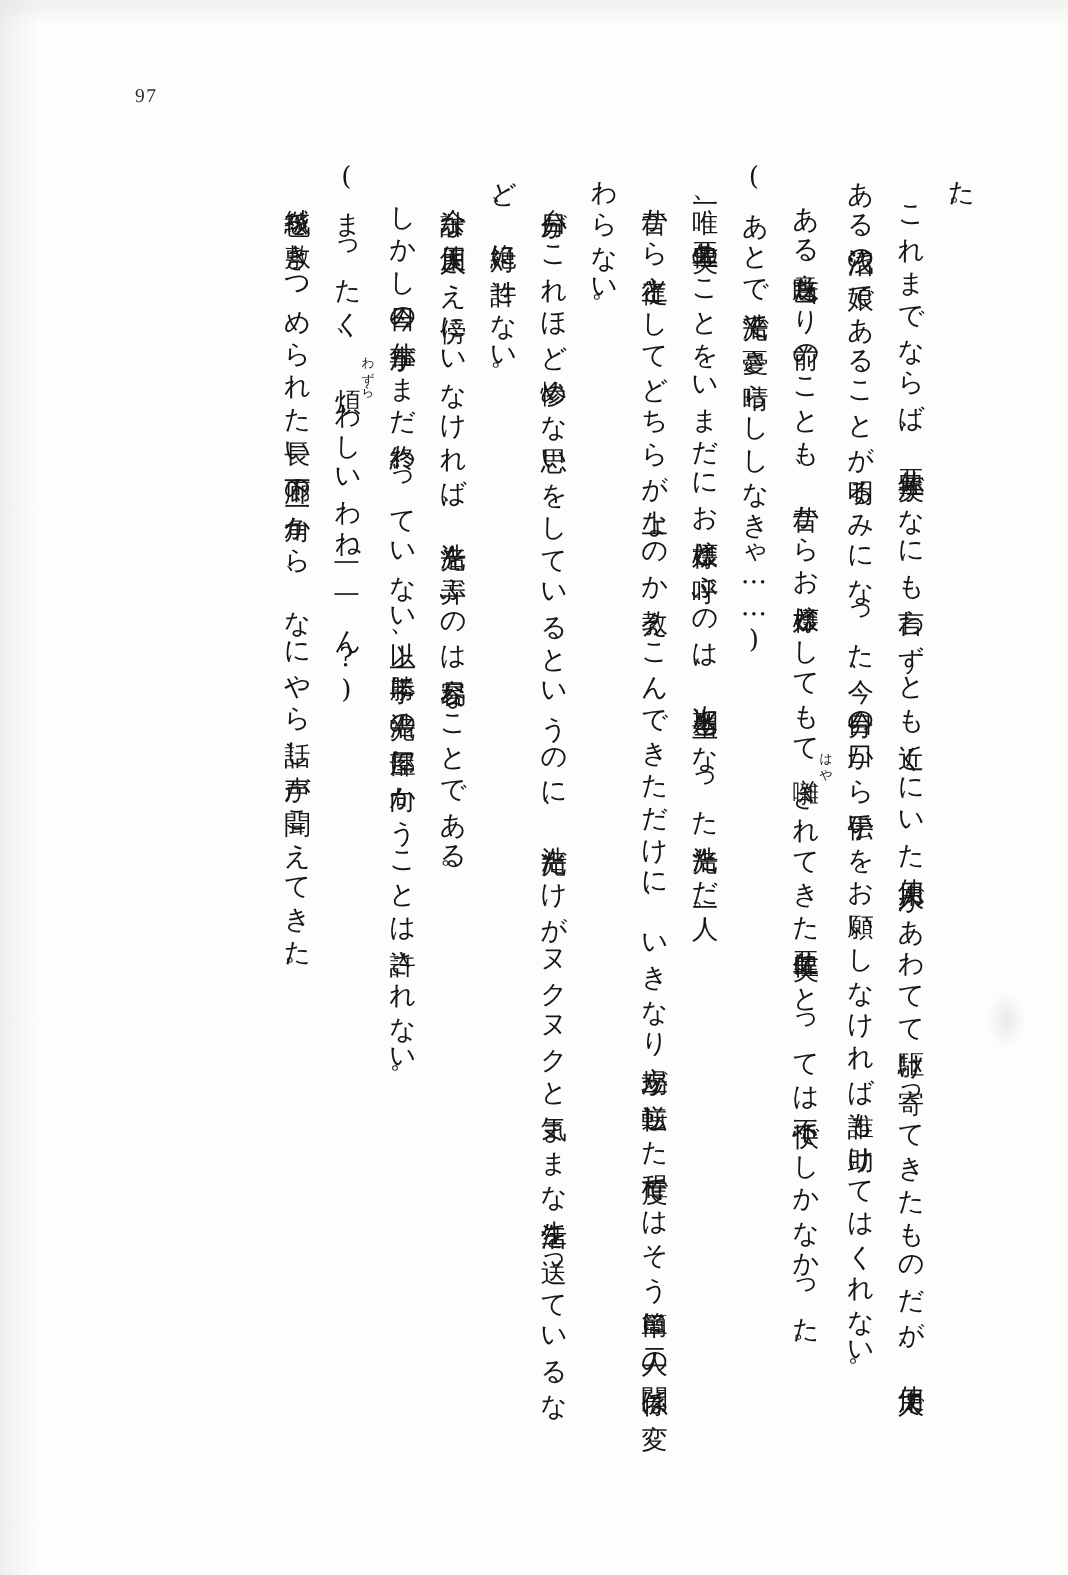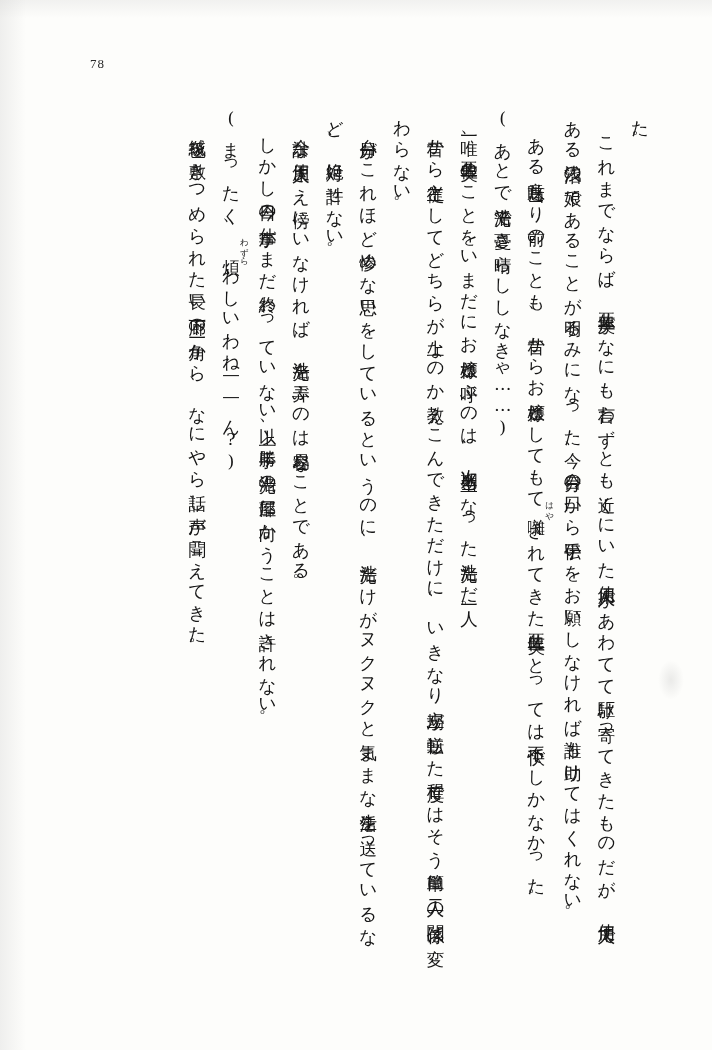--- a/index.html
+++ b/index.html
@@ -85,21 +85,21 @@
 </style>
 </head>
 <body>
 
 <div class="page">
 
   <div class="edge-shadow-top"></div>
   <div class="edge-shadow-left"></div>
   <div class="smudge"></div>
 
-  <div class="page-number">78</div>
+  <div class="page-number">97</div>
 
   <div class="body-text">
     <p>た。</p>
     <p class="indent">これまでならば、亜佐美がなにも言わずとも近くにいた使用人があわてて駆け寄ってきたものだが、使用人である浅沼の娘であることが明るみになった今、自分の口から手伝いをお願いしなければ誰も助けてはくれない。</p>
     <p class="indent">ある意味当たり前のことも、昔からお嬢様としてもて<ruby>囃<rt>はや</rt></ruby>されてきた亜佐美にとっては不快でしかなかった。</p>
     <p>(あとで浩光で憂さ晴らししなきゃ……)</p>
     <p class="indent">唯一、亜佐美のことをいまだにお嬢様と呼ぶのは、次期当主となった浩光ただ一人。</p>
     <p class="indent">昔から主従としてどちらが上なのか教えこんできただけに、いきなり立場が逆転した程度ではそう簡単に二人の関係は変わらない。</p>
     <p class="indent">自分がこれほど惨めな思いをしているというのに、浩光だけがヌクヌクと気ままな生活を送っているなど、絶対に許せない。</p>
     <p class="indent">余計な使用人さえ傍にいなければ、浩光を弄ぶのは容易なことである。</p>

